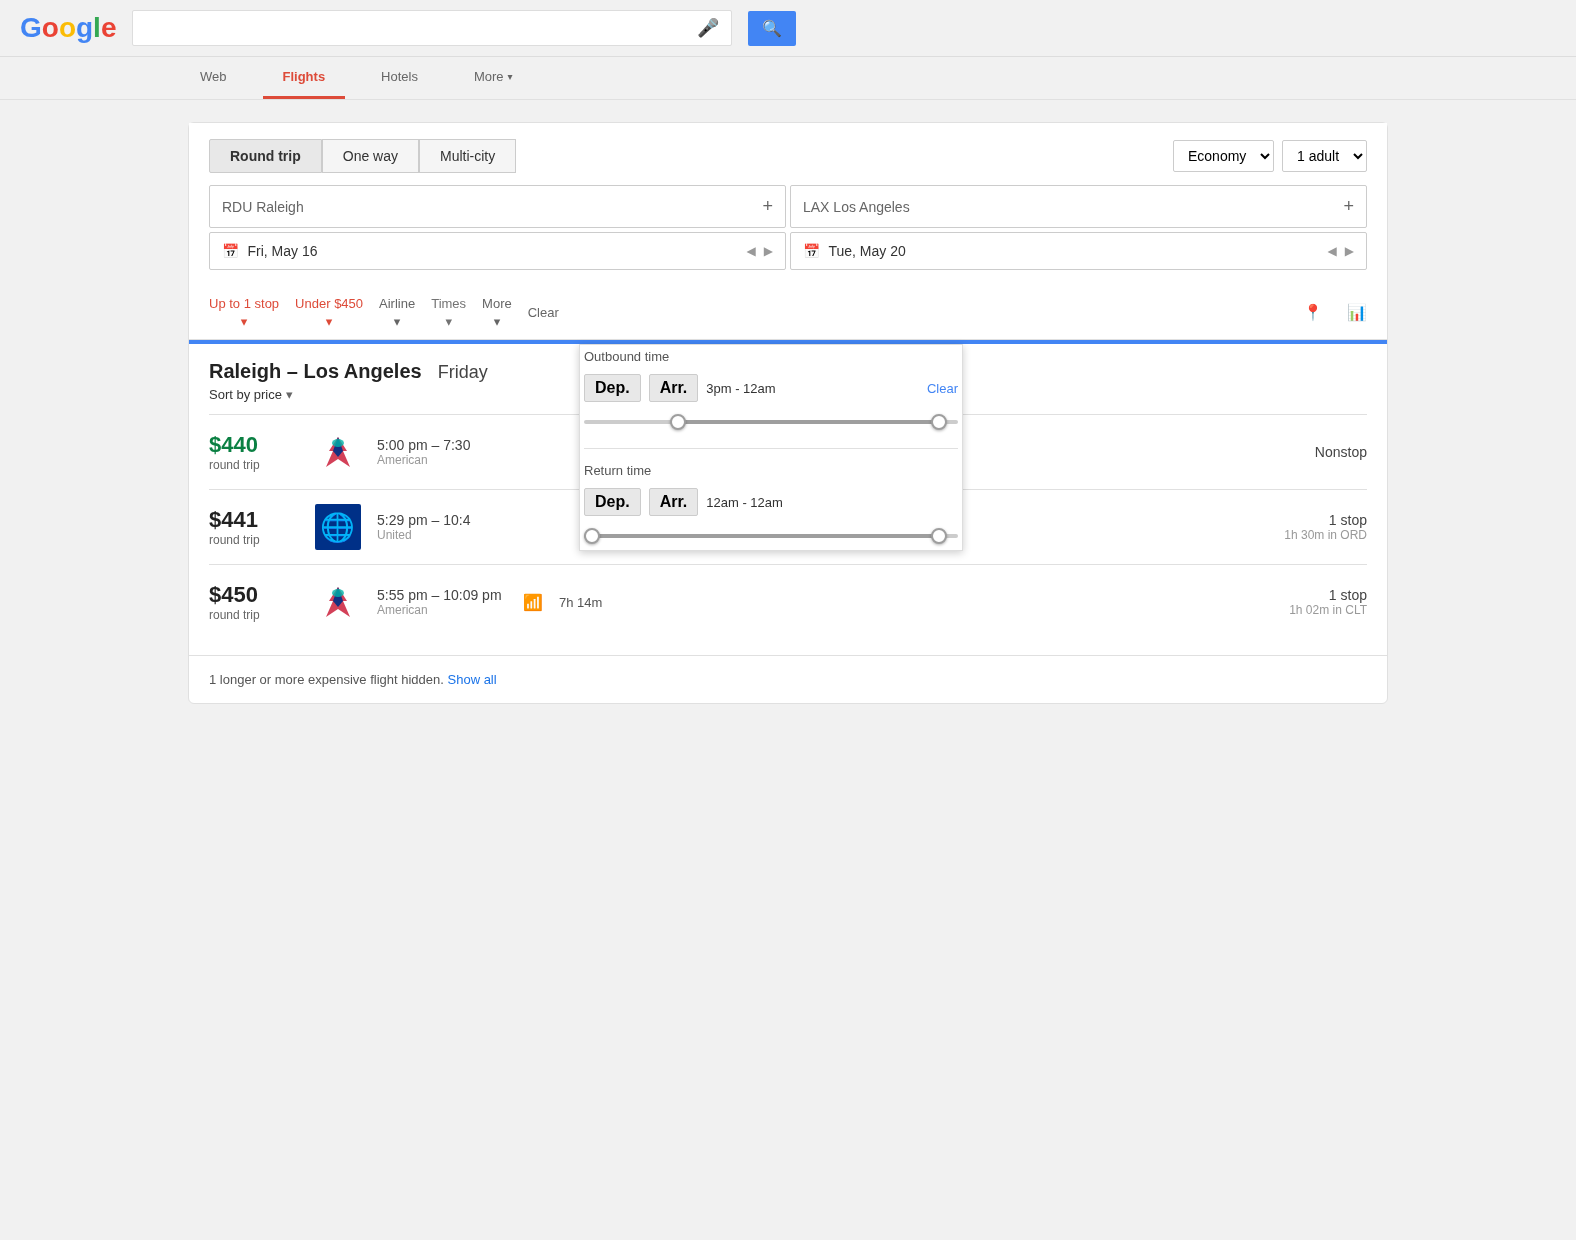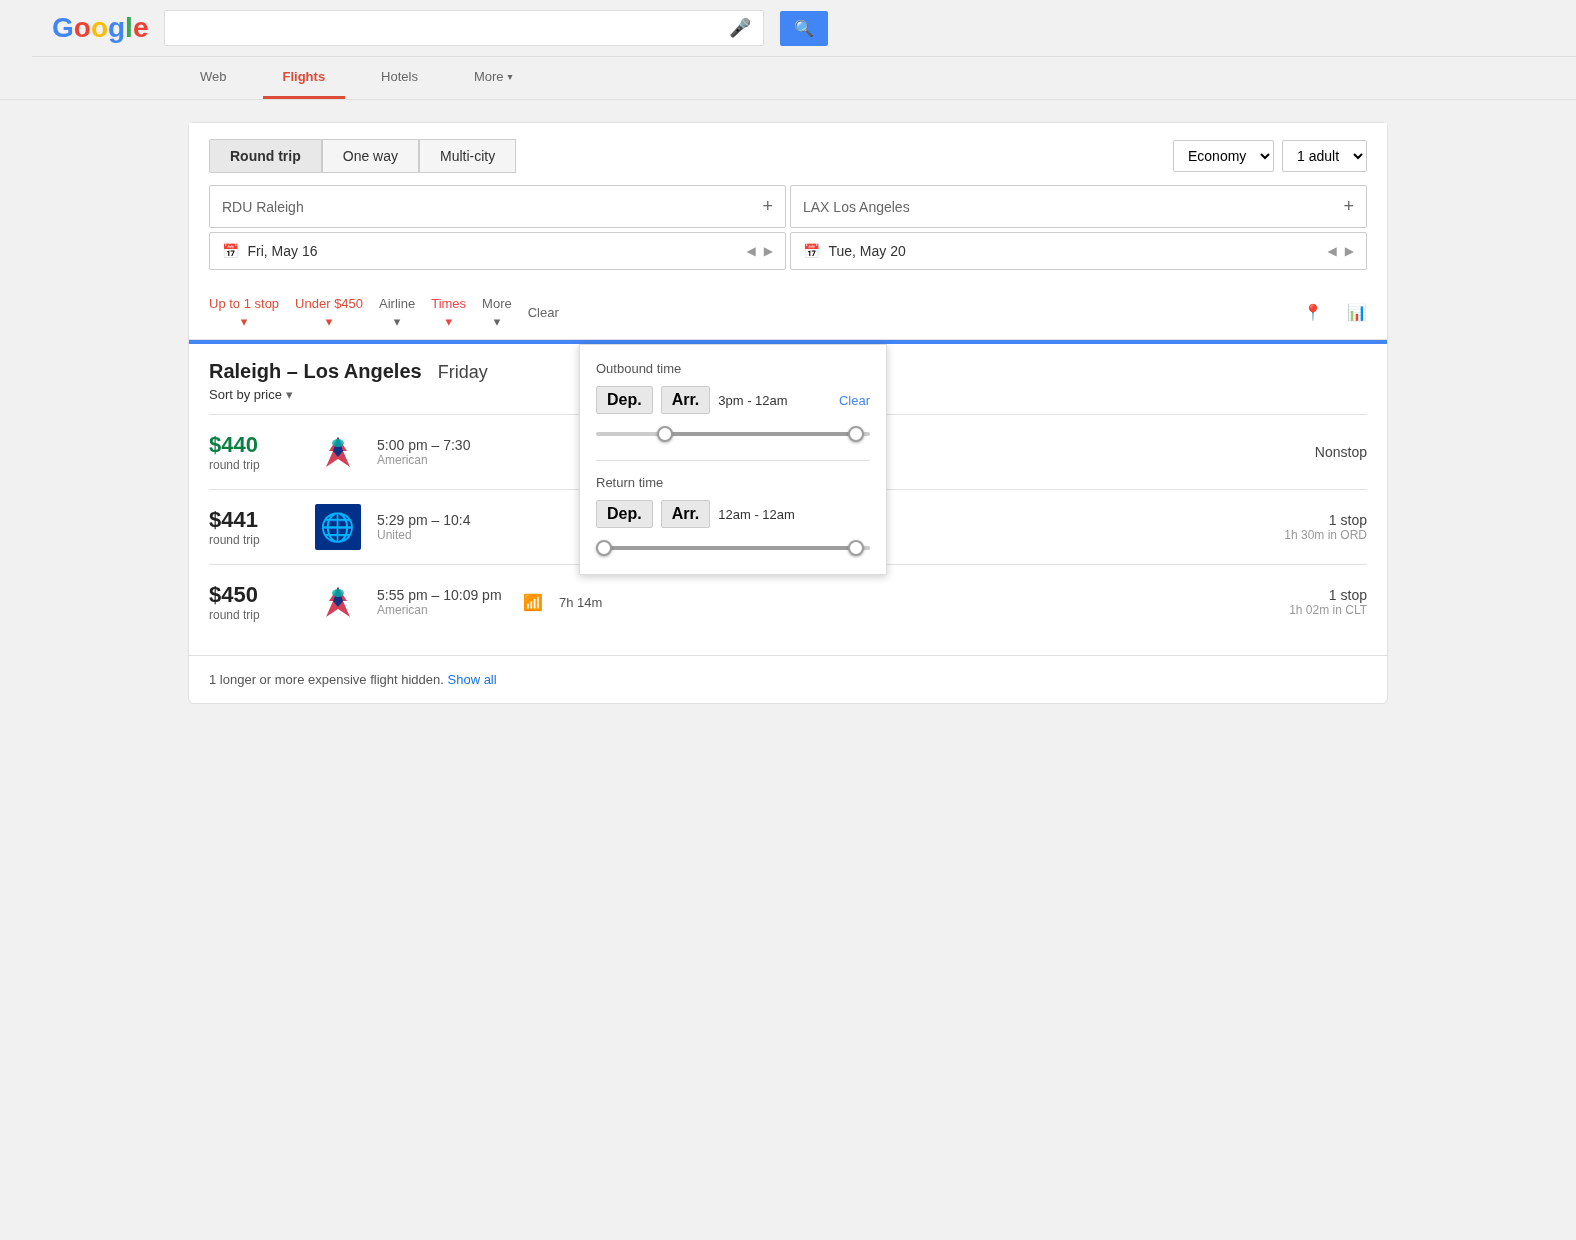--- a/index.html
+++ b/index.html
@@ -6,21 +6,20 @@
     body { font-family: Arial, sans-serif; background: #f1f1f1; font-size: 14px; color: #333; }
 
     
     #header {
       background: #f1f1f1;
       padding: 10px 20px;
       display: flex;
       align-items: center;
       gap: 16px;
       border-bottom: 1px solid #ddd;
-      margin-left: 32px;
     }
     #google-logo { font-size: 28px; font-weight: bold; cursor: pointer; user-select: none; }
     .logo-g { color: #4285F4; }
     .logo-o1 { color: #EA4335; }
     .logo-o2 { color: #FBBC05; }
     .logo-g2 { color: #4285F4; }
     .logo-l { color: #34A853; }
     .logo-e { color: #EA4335; }
 
     #search-bar {
@@ -263,23 +262,23 @@
     .flight-stops .stop-detail { font-size: 12px; color: #999; }
 
     
     #times-dropdown {
       position: absolute;
       top: 0;
       left: 390px;
       background: #fff;
       border: 1px solid #ddd;
       box-shadow: 0 2px 8px rgba(0,0,0,0.2);
-      width: 308px;
+      width: 384px;
       z-index: 100;
-      padding: 16px;
+      padding: 4px;
     }
 
     .dropdown-section {
       margin-bottom: 16px;
     }
     .dropdown-section:last-child { margin-bottom: 0; }
 
     .section-title {
       font-size: 13px;
       color: #555;
@@ -442,21 +441,21 @@
       <span>▾</span>
     </div>
     <div class="filter-btn">
       <span>Under $450</span>
       <span>▾</span>
     </div>
     <div class="filter-btn gray">
       <span>Airline</span>
       <span>▾</span>
     </div>
-    <div class="filter-btn" style="color:#ef4444;">
+    <div class="filter-btn" style="color:#737373;">
       <span>Times</span>
       <span>▾</span>
     </div>
     <div class="filter-btn gray">
       <span>More</span>
       <span>▾</span>
     </div>
     <div class="filter-btn gray">
       <span>Clear</span>
     </div>

